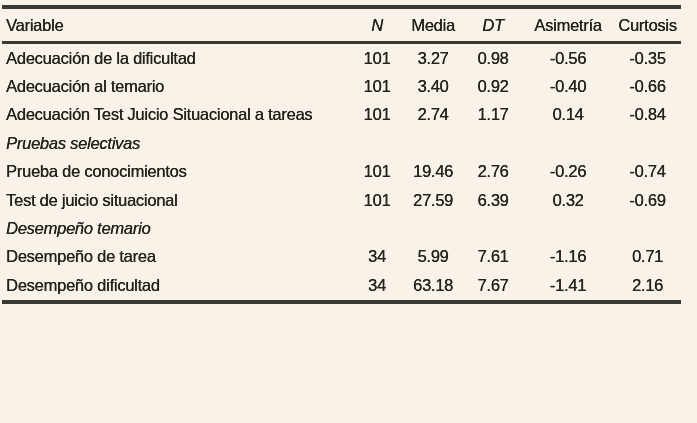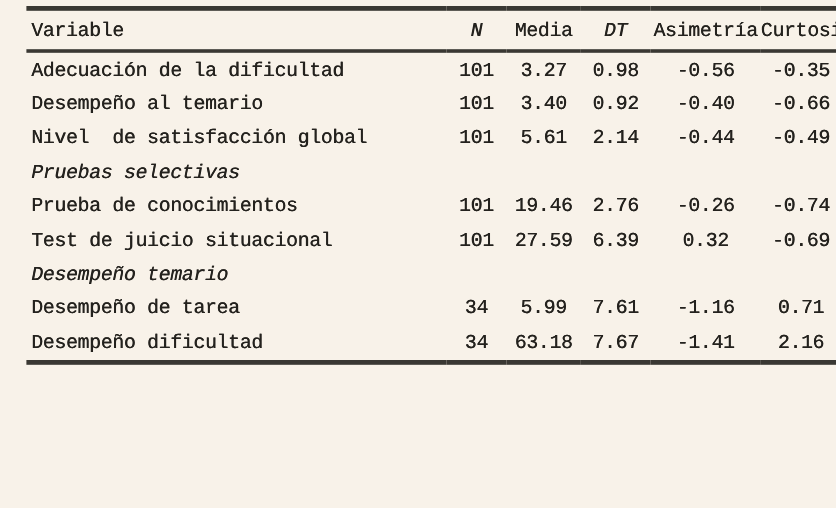--- a/index.html
+++ b/index.html
@@ -8,22 +8,21 @@
     width: 697px;
     height: 423px;
     overflow: hidden;
     background: var(--bg, #f8f2e9);
     font-family: "Liberation Sans", sans-serif;
   }
   .page {
     width: 697px;
     height: 423px;
     box-sizing: border-box;
-    padding: 5px 8px 0 22px;
-    font-family: Liberation Mono, monospace;
+    padding: 5px 8px 0 2px;
   }
   table.stats {
     width: 679px;
     border-collapse: collapse;
     table-layout: fixed;
     border-top: 4px solid var(--rule, #3a3833);
     border-bottom: 4px solid var(--rule, #3a3833);
     color: var(--fg, #24221e);
     font-size: 16.5px;
     letter-spacing: -0.25px;
@@ -71,34 +70,34 @@
     <tbody>
         <tr>
           <td class="col-var">Adecuación de la dificultad</td>
           <td class="col-num">101</td>
           <td class="col-num">3.27</td>
           <td class="col-num">0.98</td>
           <td class="col-num">-0.56</td>
           <td class="col-num">-0.35</td>
         </tr>
         <tr>
-          <td class="col-var">Desempeño al temario</td>
+          <td class="col-var">Adecuación al temario</td>
           <td class="col-num">101</td>
           <td class="col-num">3.40</td>
           <td class="col-num">0.92</td>
           <td class="col-num">-0.40</td>
           <td class="col-num">-0.66</td>
         </tr>
         <tr>
-          <td class="col-var">Nivel  de satisfacción global</td>
+          <td class="col-var">Adecuación Test Juicio Situacional a tareas</td>
           <td class="col-num">101</td>
-          <td class="col-num">5.61</td>
-          <td class="col-num">2.14</td>
-          <td class="col-num">-0.44</td>
-          <td class="col-num">-0.49</td>
+          <td class="col-num">2.74</td>
+          <td class="col-num">1.17</td>
+          <td class="col-num">0.14</td>
+          <td class="col-num">-0.84</td>
         </tr>
         <tr>
           <td colspan="6" class="col-var section-title">Pruebas selectivas</td>
         </tr>
         <tr>
           <td class="col-var">Prueba de conocimientos</td>
           <td class="col-num">101</td>
           <td class="col-num">19.46</td>
           <td class="col-num">2.76</td>
           <td class="col-num">-0.26</td>

